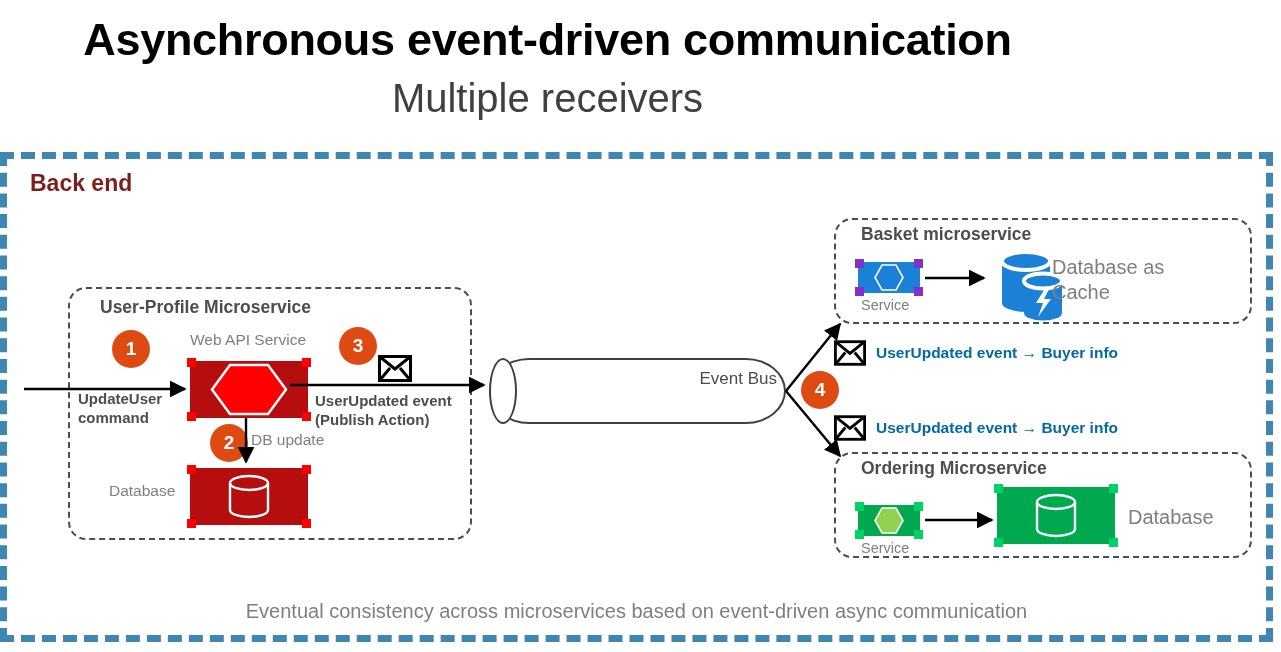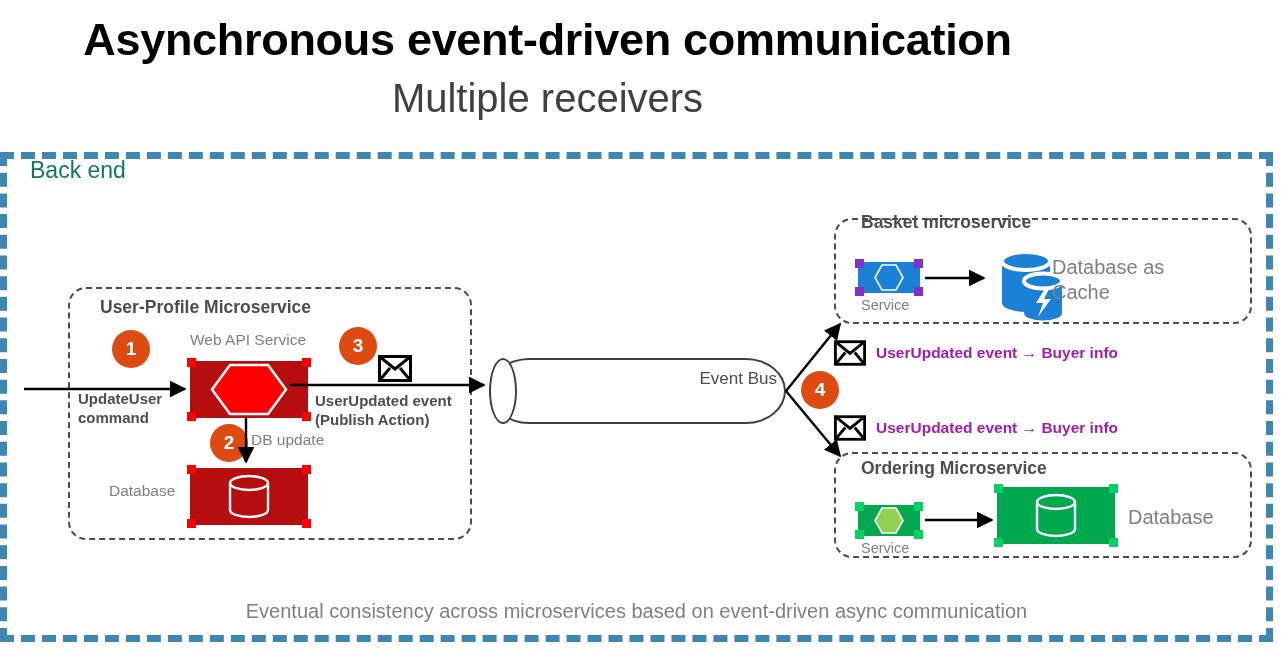--- a/index.html
+++ b/index.html
@@ -37,24 +37,24 @@
   }
 
   
   #backend-frame {
     left: 0px; top: 152px;
     width: 1273px; height: 490px;
     border: 7px dashed #3e87b3;
     box-sizing: border-box;
   }
   #backend-label {
-    left: 30px; top: 157px;
+    left: 30px; top: 170px;
     font-size: 23px;
-    font-weight: normal;
-    color: #0f766e;
+    font-weight: bold;
+    color: #7f1d1d;
   }
 
   
   .ms-box {
     border: 2px dashed #4d4d4d;
     border-radius: 18px;
     box-sizing: border-box;
     background: transparent;
   }
   .ms-title {
@@ -154,39 +154,39 @@
     width: 272px;
     text-align: right;
     font-size: 17px;
     font-weight: normal;
     color: #4d4d4d;
     line-height: 1.3;
   }
 
   
   #ms-basket { left: 834px; top: 218px; width: 418px; height: 106px; }
-  #ms-basket-title { left: 861px; top: 212px; }
+  #ms-basket-title { left: 861px; top: 224px; }
   #basket-service-box { left: 858px; top: 262px; width: 62px; height: 31px; }
   #basket-service-label { left: 861px; top: 297px; font-size: 14.5px; color: #7f7f7f; }
   #basket-db-label { left: 1052px; top: 255px; font-size: 20px; color: #7f7f7f; line-height: 1.25; }
 
   
   #ms-ordering { left: 834px; top: 452px; width: 418px; height: 106px; }
   #ms-ordering-title { left: 861px; top: 458px; }
   #ordering-service-box { left: 858px; top: 505px; width: 62px; height: 31px; }
   #ordering-service-label { left: 861px; top: 540px; font-size: 14.5px; color: #7f7f7f; }
   #ordering-db-box { left: 997px; top: 487px; width: 118px; height: 57px; }
   #ordering-db-label { left: 1128px; top: 506px; font-size: 20px; color: #7f7f7f; }
 
   
   .evt-row { display: flex; align-items: center; gap: 10px; }
   .evt-text {
     font-size: 15.5px;
     font-weight: bold;
-    color: #a21caf;
+    color: #0369a1;
     white-space: nowrap;
   }
   #evt-row-1 { left: 834px; top: 340px; }
   #evt-row-2 { left: 834px; top: 415px; }
 
   
   #footer-caption {
     left: 0; top: 600px; width: 1273px;
     text-align: center;
     font-size: 20px;

